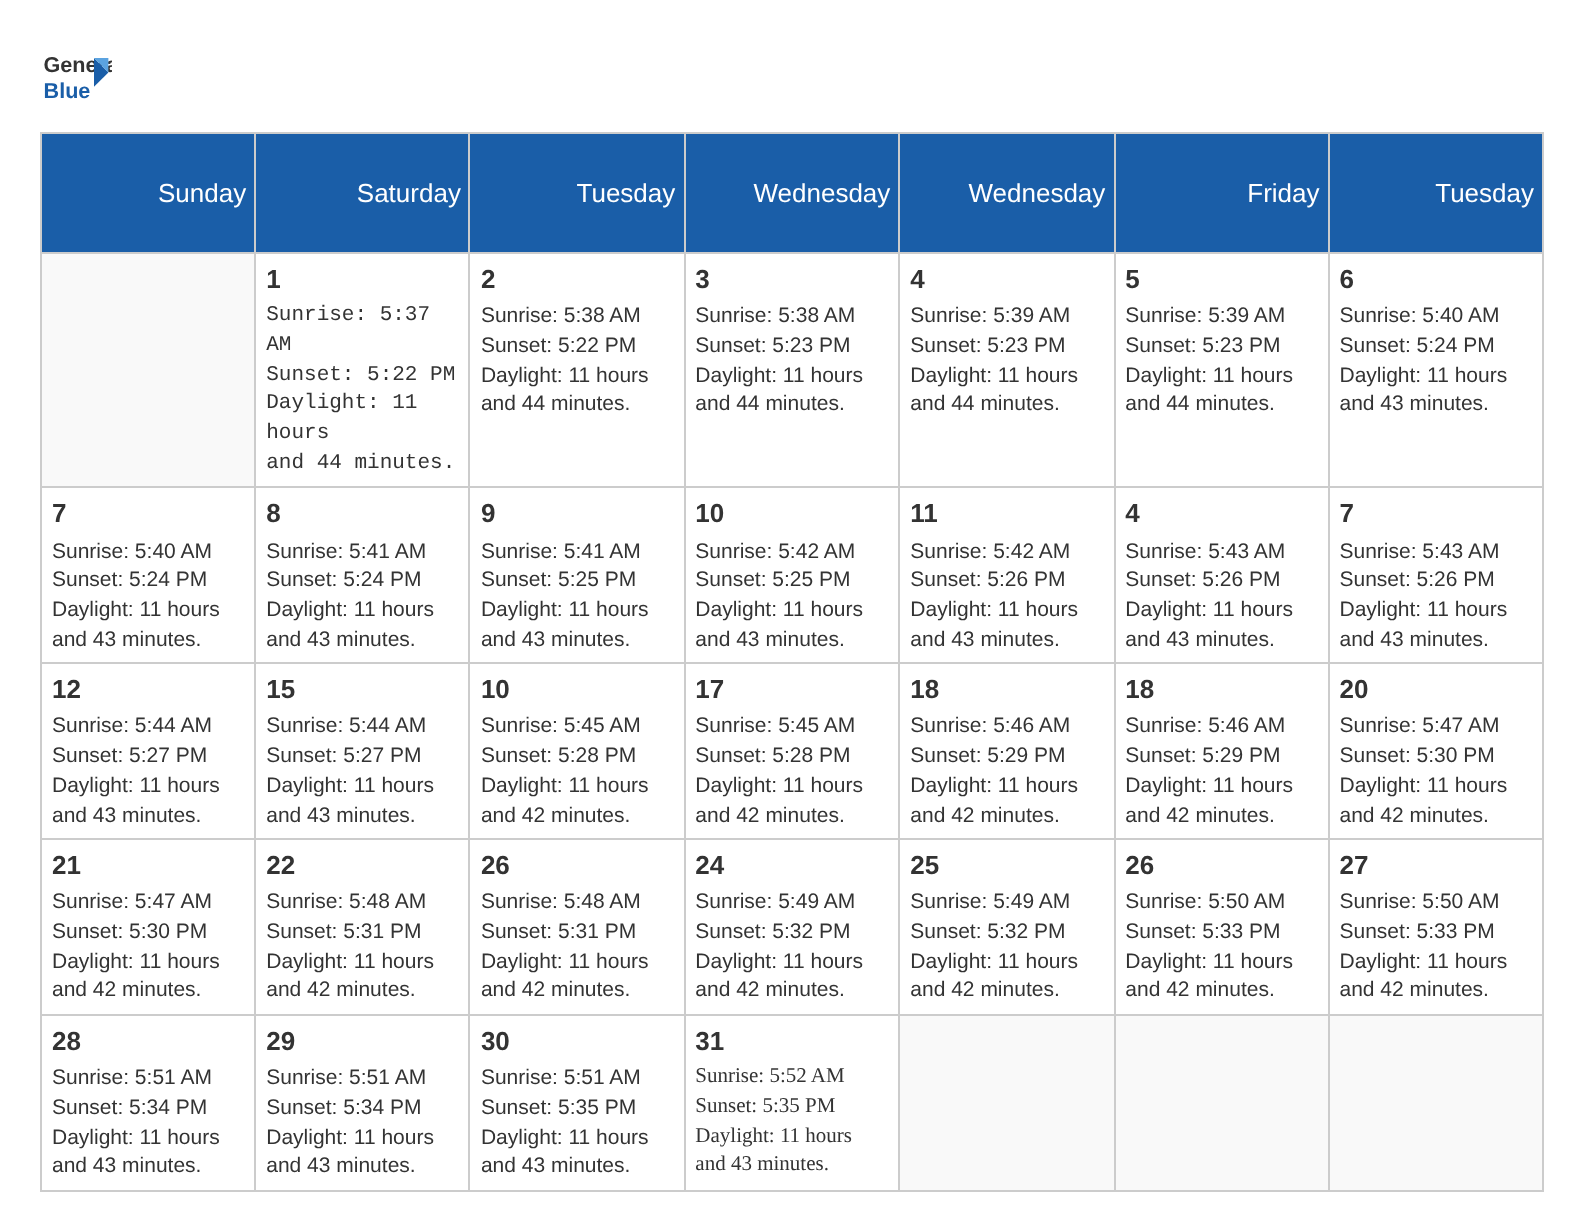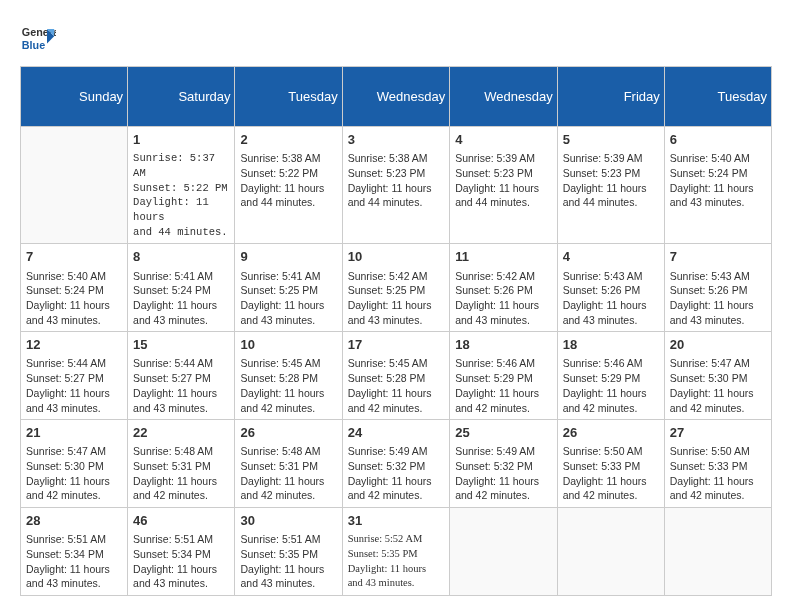--- a/index.html
+++ b/index.html
@@ -311,21 +311,21 @@
         </tr>
         <tr>
           <td>
             <span class="day-num">28</span>
             <div class="day-info" style="white-space: pre-line;">Sunrise: 5:51 AM
 Sunset: 5:34 PM
 Daylight: 11 hours
 and 43 minutes.</div>
           </td>
           <td>
-            <span class="day-num">46</span>
+            <span class="day-num">29</span>
             <div class="day-info" style="white-space: pre-line;">Sunrise: 5:51 AM
 Sunset: 5:34 PM
 Daylight: 11 hours
 and 43 minutes.</div>
           </td>
           <td>
             <span class="day-num">30</span>
             <div class="day-info" style="white-space: pre-line;">Sunrise: 5:51 AM
 Sunset: 5:35 PM
 Daylight: 11 hours

